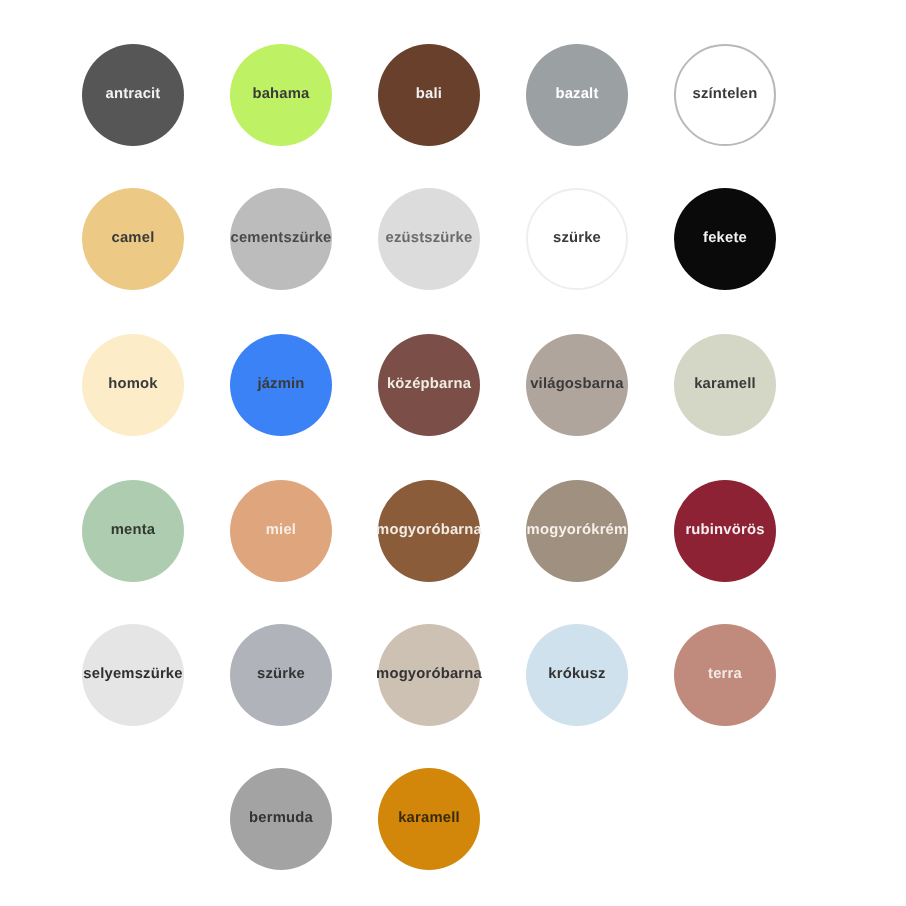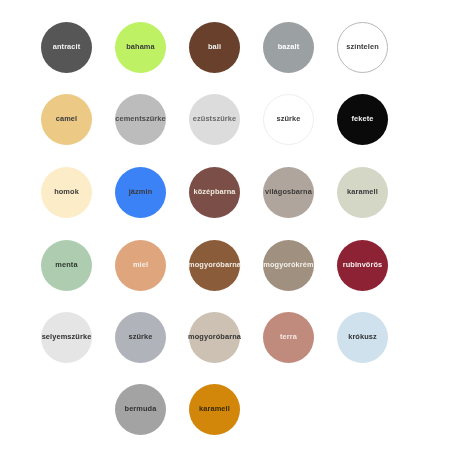--- a/index.html
+++ b/index.html
@@ -188,27 +188,27 @@
         <div class="swatch-circle" style="background: rgb(176, 180, 186);">
           <span class="swatch-label" style="color: rgb(51, 51, 51);">szürke</span>
         </div>
       </div>
       <div class="swatch-cell">
         <div class="swatch-circle" style="background: rgb(205, 193, 180);">
           <span class="swatch-label" style="color: rgb(51, 51, 51);">mogyoróbarna</span>
         </div>
       </div>
       <div class="swatch-cell">
+        <div class="swatch-circle" style="background: rgb(207, 225, 236);">
+          <span class="swatch-label" style="color: rgb(51, 51, 51);">krókusz</span>
+        </div>
+      </div>
+      <div class="swatch-cell">
         <div class="swatch-circle" style="background: rgb(192, 138, 124);">
           <span class="swatch-label" style="color: rgb(244, 233, 228);">terra</span>
-        </div>
-      </div>
-      <div class="swatch-cell">
-        <div class="swatch-circle" style="background: rgb(207, 225, 236);">
-          <span class="swatch-label" style="color: rgb(51, 51, 51);">krókusz</span>
         </div>
       </div>
     </div>
     <div class="swatch-row row-5">
       <div class="swatch-cell cell-empty">
         <div class="swatch-circle" style="background: transparent;">
           <span class="swatch-label" style="color: transparent;"></span>
         </div>
       </div>
       <div class="swatch-cell">

